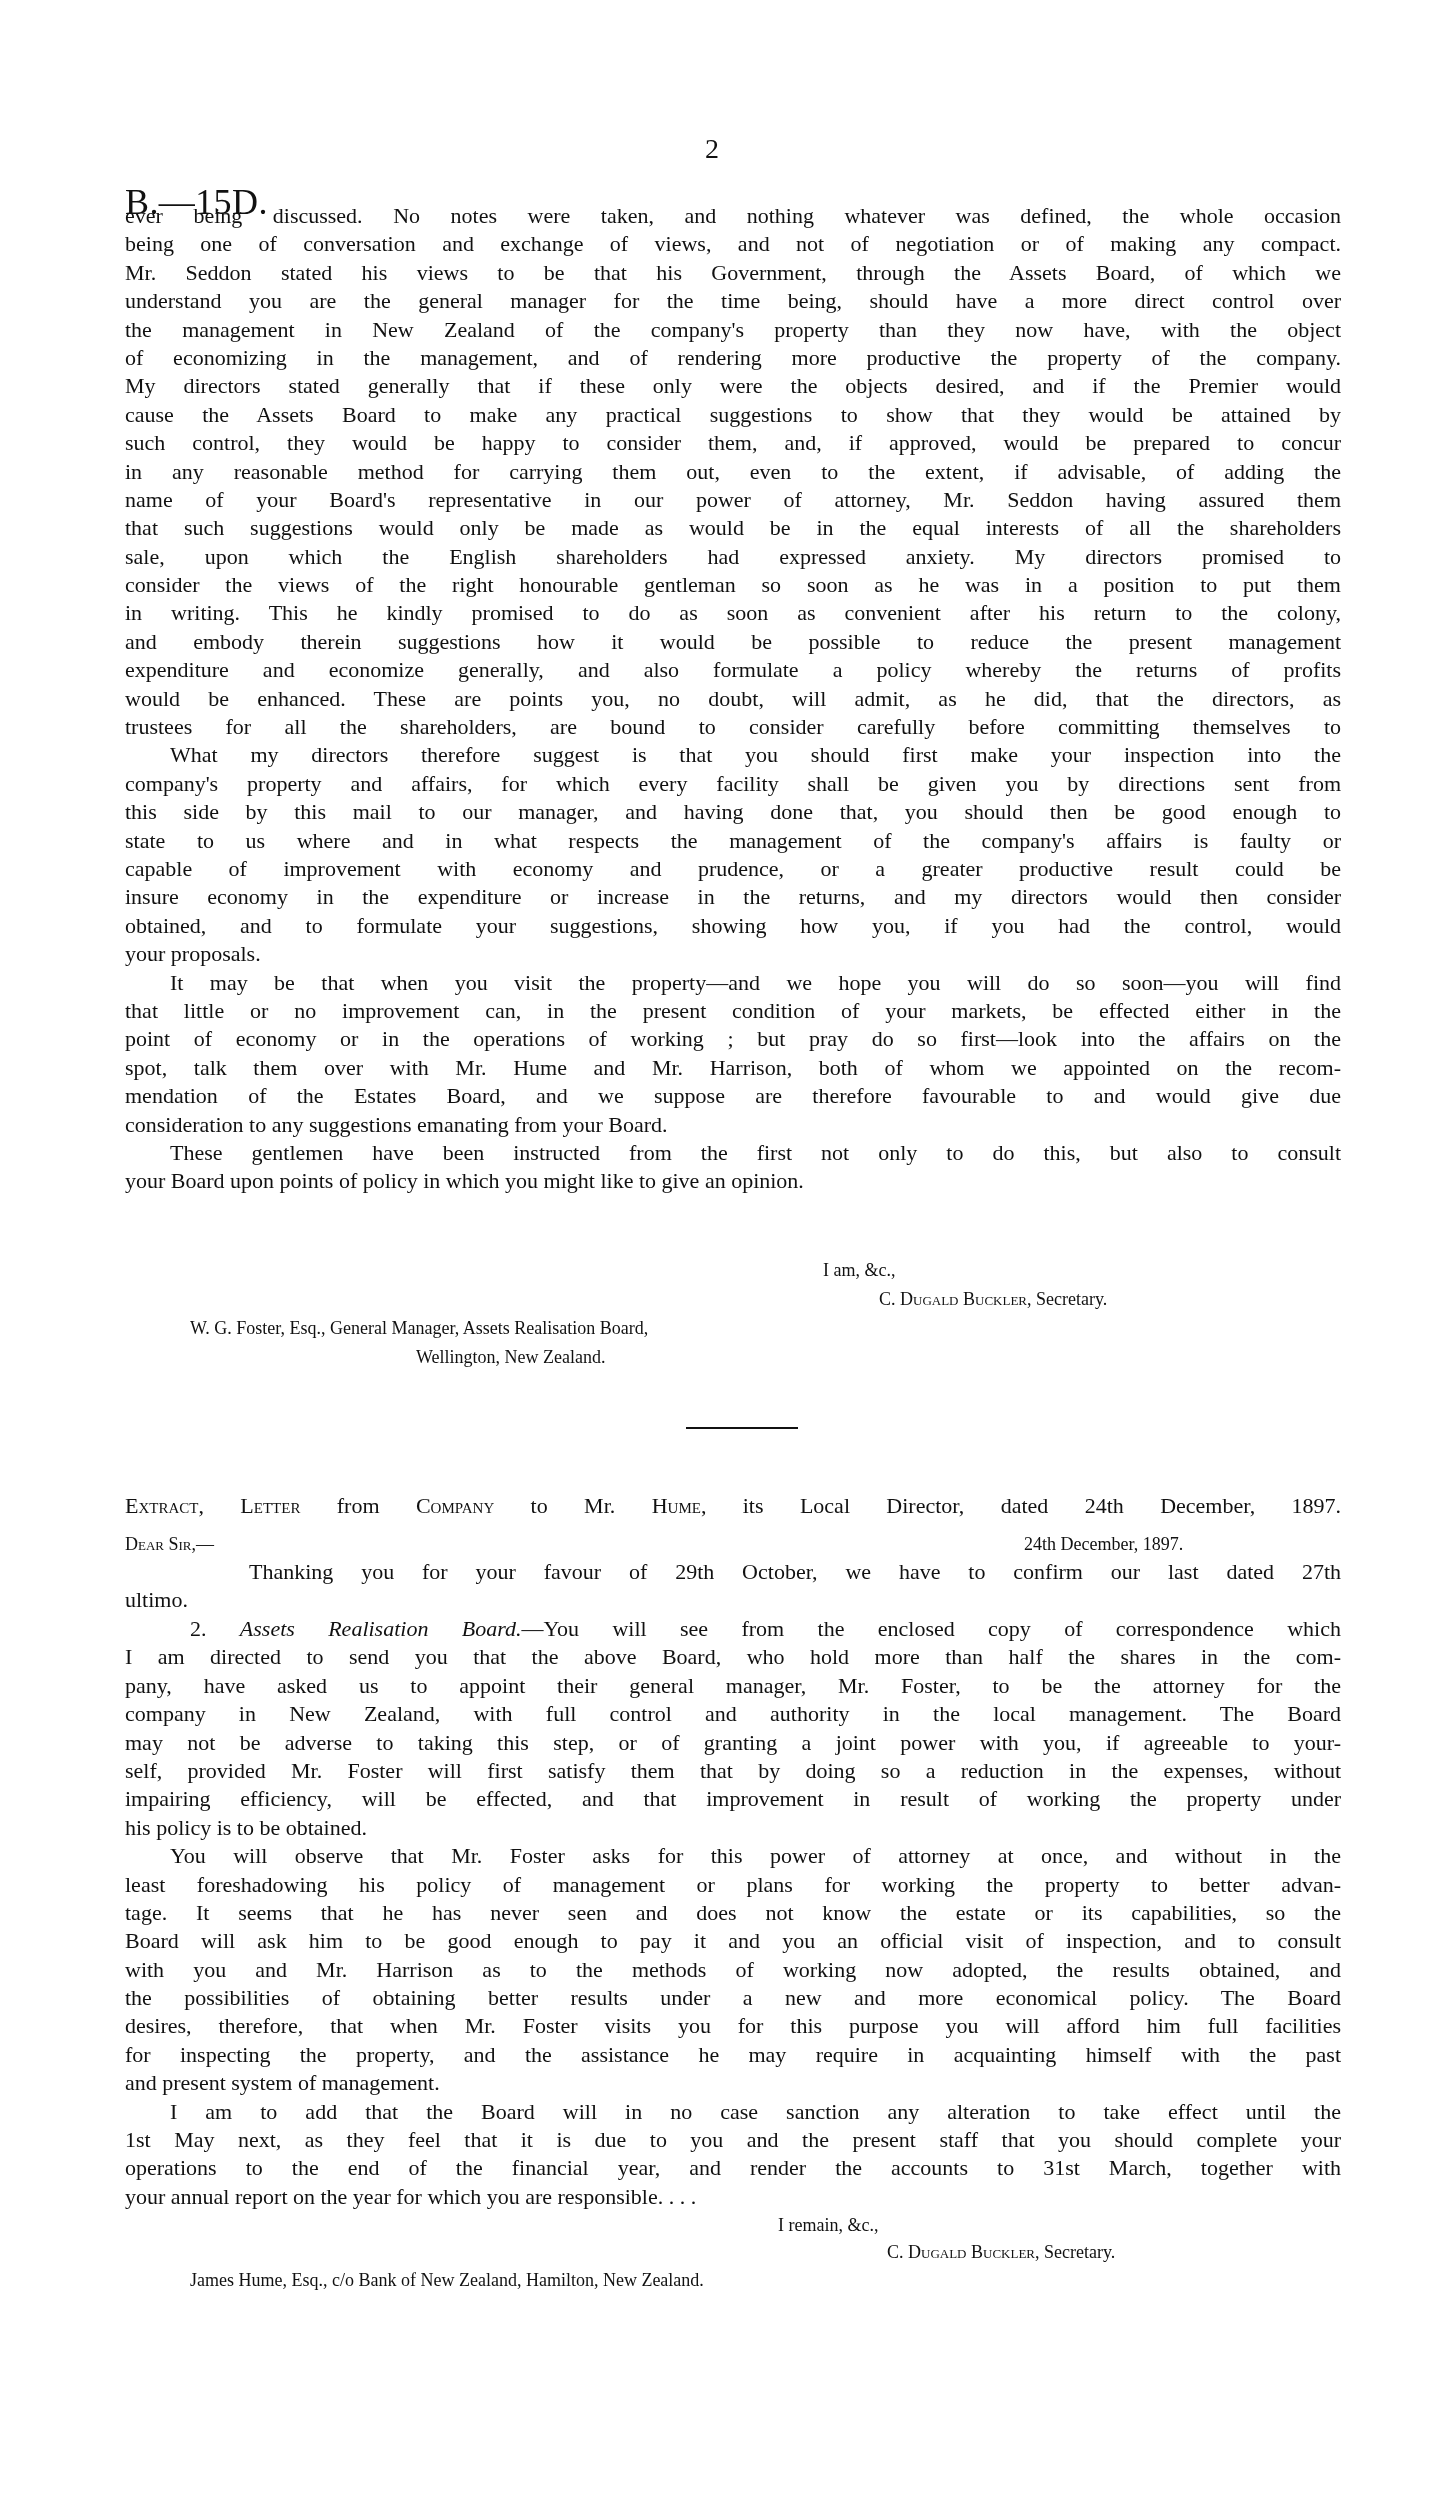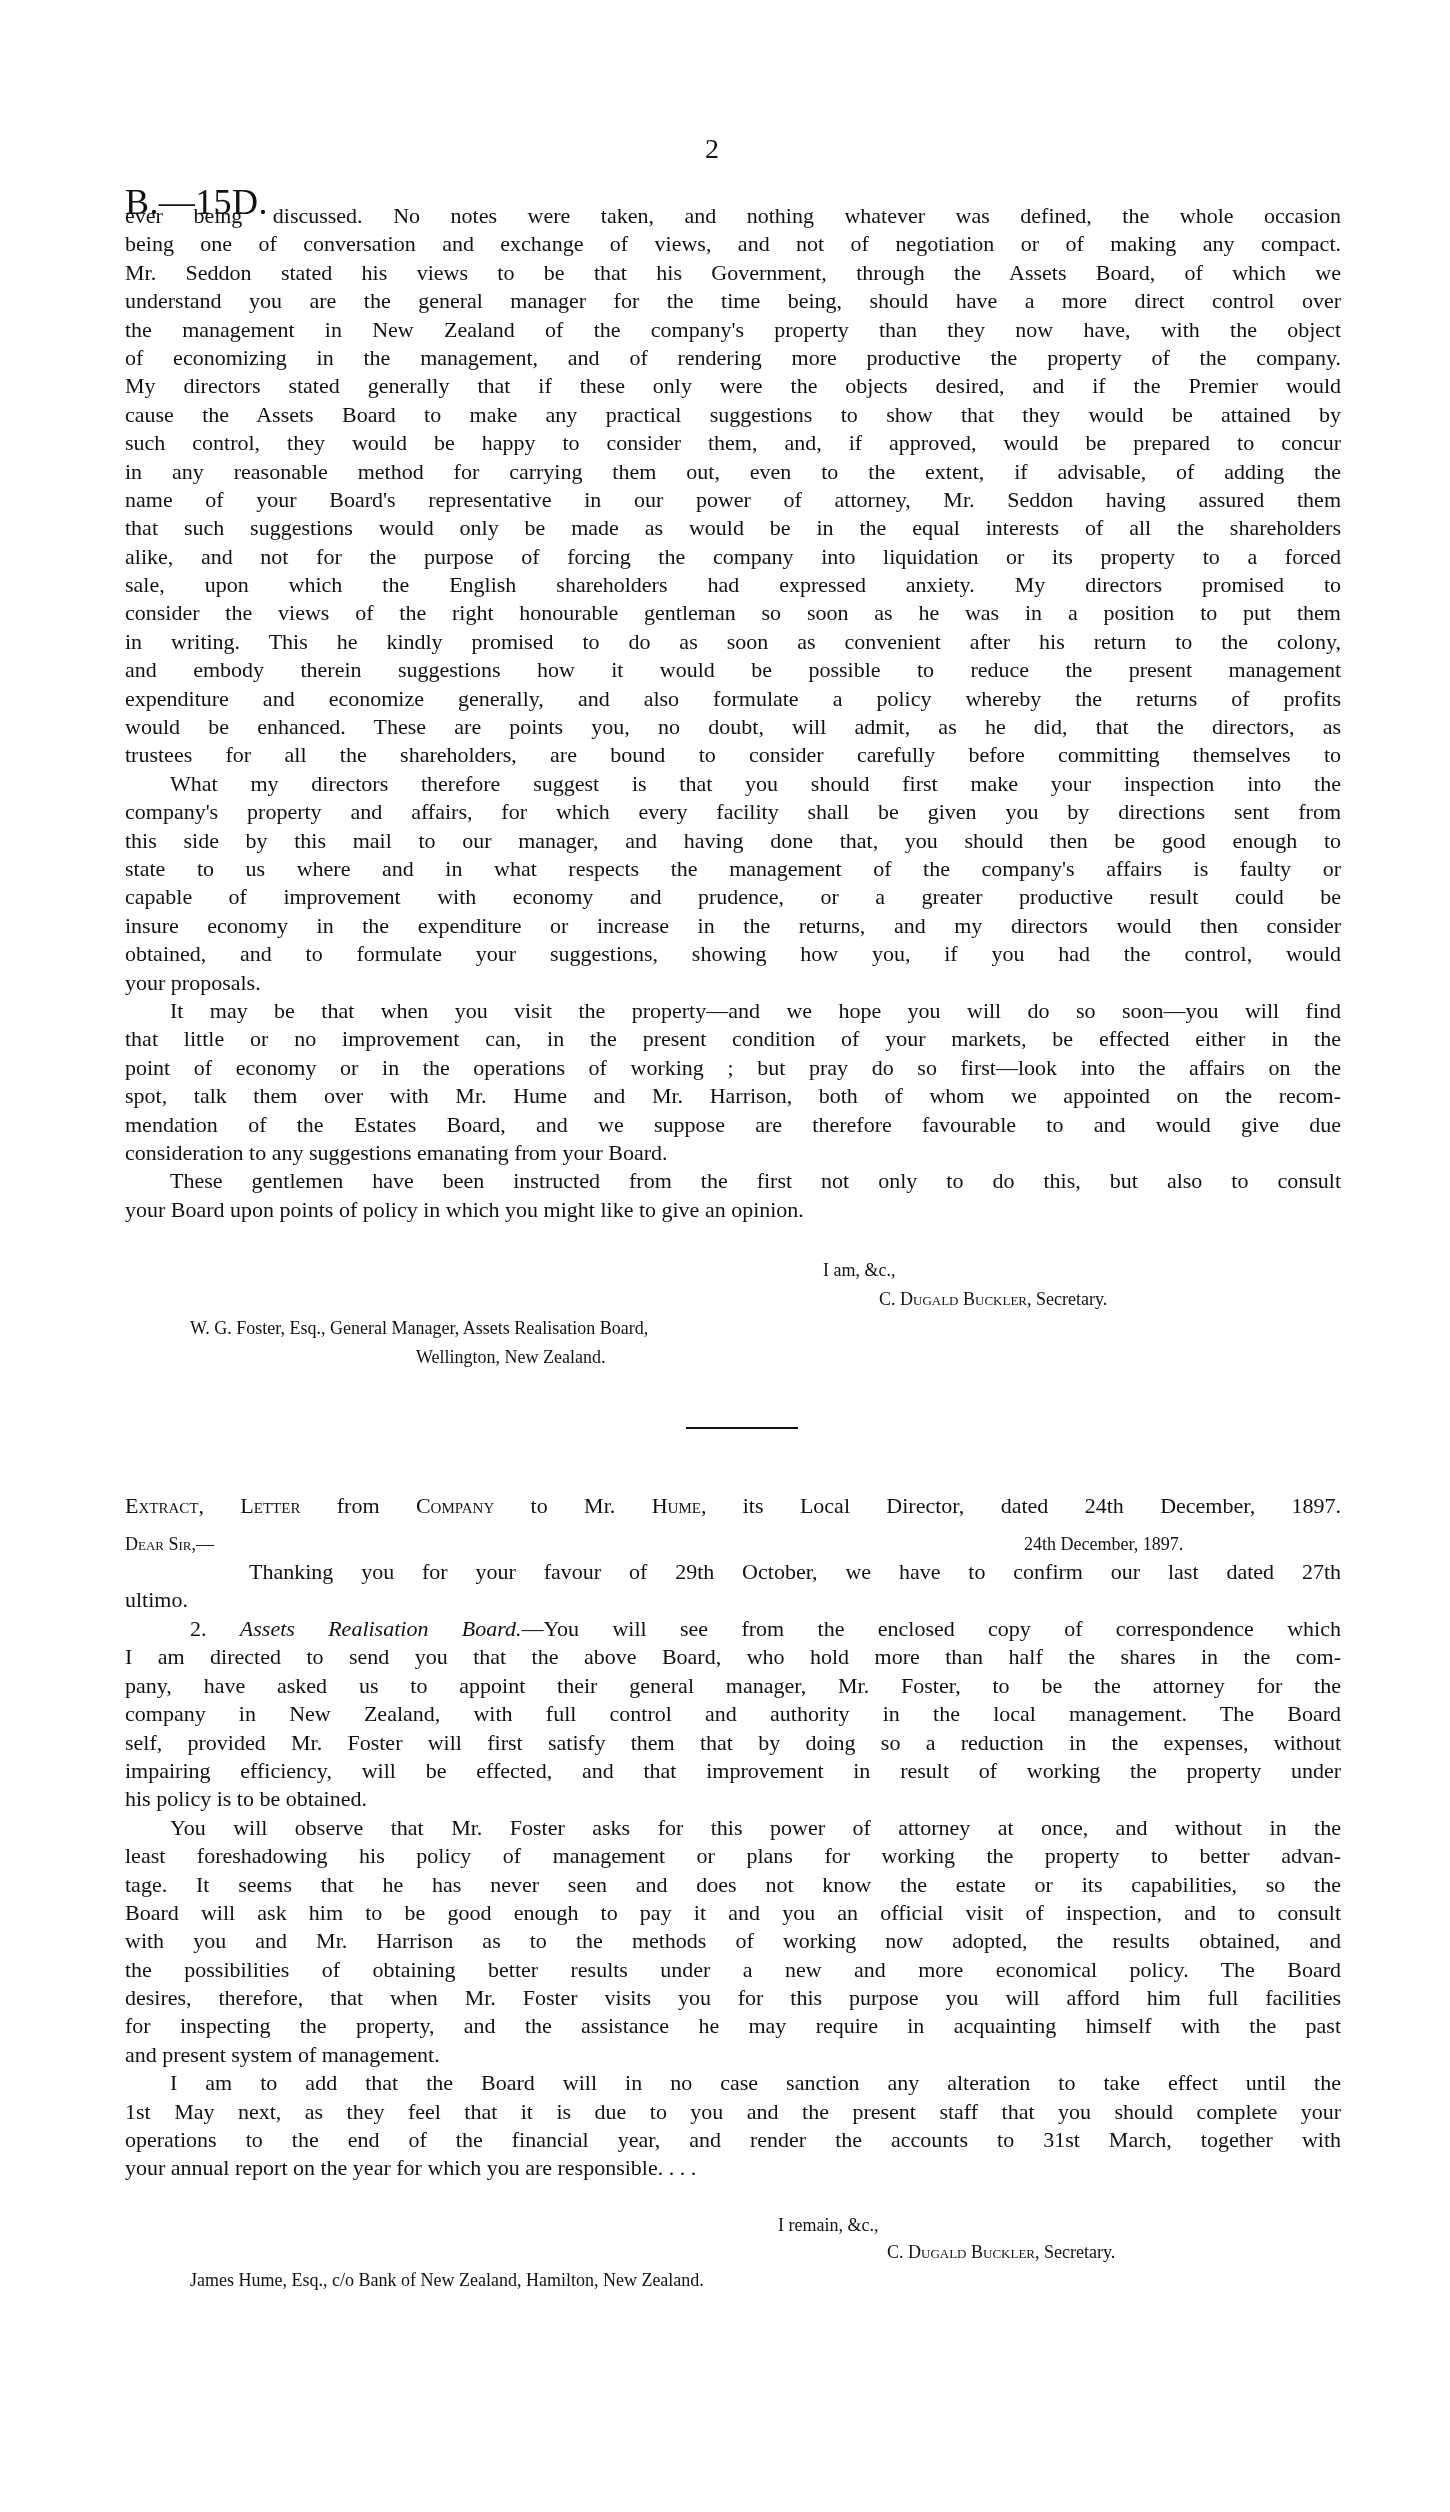--- a/index.html
+++ b/index.html
@@ -33,21 +33,20 @@
     <span class="line">Mr. Seddon stated his views to be that his Government, through the Assets Board, of which we</span>
     <span class="line">understand you are the general manager for the time being, should have a more direct control over</span>
     <span class="line">the management in New Zealand of the company's property than they now have, with the object</span>
     <span class="line">of economizing in the management, and of rendering more productive the property of the company.</span>
     <span class="line">My directors stated generally that if these only were the objects desired, and if the Premier would</span>
     <span class="line">cause the Assets Board to make any practical suggestions to show that they would be attained by</span>
     <span class="line">such control, they would be happy to consider them, and, if approved, would be prepared to concur</span>
     <span class="line">in any reasonable method for carrying them out, even to the extent, if advisable, of adding the</span>
     <span class="line">name of your Board's representative in our power of attorney, Mr. Seddon having assured them</span>
     <span class="line">that such suggestions would only be made as would be in the equal interests of all the shareholders</span>
-    <span class="line">alike, and not for the purpose of forcing the company into liquidation or its property to a forced</span>
     <span class="line">sale, upon which the English shareholders had expressed anxiety.  My directors promised to</span>
     <span class="line">consider the views of the right honourable gentleman so soon as he was in a position to put them</span>
     <span class="line">in writing.  This he kindly promised to do as soon as convenient after his return to the colony,</span>
     <span class="line">and embody therein suggestions how it would be possible to reduce the present management</span>
     <span class="line">expenditure and economize generally, and also formulate a policy whereby the returns of profits</span>
     <span class="line">would be enhanced.  These are points you, no doubt, will admit, as he did, that the directors, as</span>
     <span class="line">trustees for all the shareholders, are bound to consider carefully before committing themselves to</span>
     <span class="line indent">What my directors therefore suggest is that you should first make your inspection into the</span>
     <span class="line">company's property and affairs, for which every facility shall be given you by directions sent from</span>
     <span class="line">this side by this mail to our manager, and having done that, you should then be good enough to</span>
@@ -84,20 +83,21 @@
   <span class="line indent2">Thanking you for your favour of 29th October, we have to confirm our last dated 27th</span>
   <span class="line last">ultimo.</span>
 </div>
 
 <div class="col" style="top:1615px;">
   <span class="line indent" style="padding-left:65px;"><span>2. </span><span class="it">Assets Realisation Board.</span><span>—You will see from the enclosed copy of correspondence which</span></span>
   <div id="letter2-body">
       <span class="line">I am directed to send you that the above Board, who hold more than half the shares in the com-</span>
       <span class="line">pany, have asked us to appoint their general manager, Mr. Foster, to be the attorney for the</span>
       <span class="line">company in New Zealand, with full control and authority in the local management.  The Board</span>
+      <span class="line">may not be adverse to taking this step, or of granting a joint power with you, if agreeable to your-</span>
       <span class="line">self, provided Mr. Foster will first satisfy them that by doing so a reduction in the expenses, without</span>
       <span class="line">impairing efficiency, will be effected, and that improvement in result of working the property under</span>
       <span class="line last">his policy is to be obtained.</span>
       <span class="line indent">You will observe that Mr. Foster asks for this power of attorney at once, and without in the</span>
       <span class="line">least foreshadowing his policy of management or plans for working the property to better advan-</span>
       <span class="line">tage.  It seems that he has never seen and does not know the estate or its capabilities, so the</span>
       <span class="line">Board will ask him to be good enough to pay it and you an official visit of inspection, and to consult</span>
       <span class="line">with you and Mr. Harrison as to the methods of working now adopted, the results obtained, and</span>
       <span class="line">the possibilities of obtaining better results under a new and more economical policy.  The Board</span>
       <span class="line">desires, therefore, that when Mr. Foster visits you for this purpose you will afford him full facilities</span>

